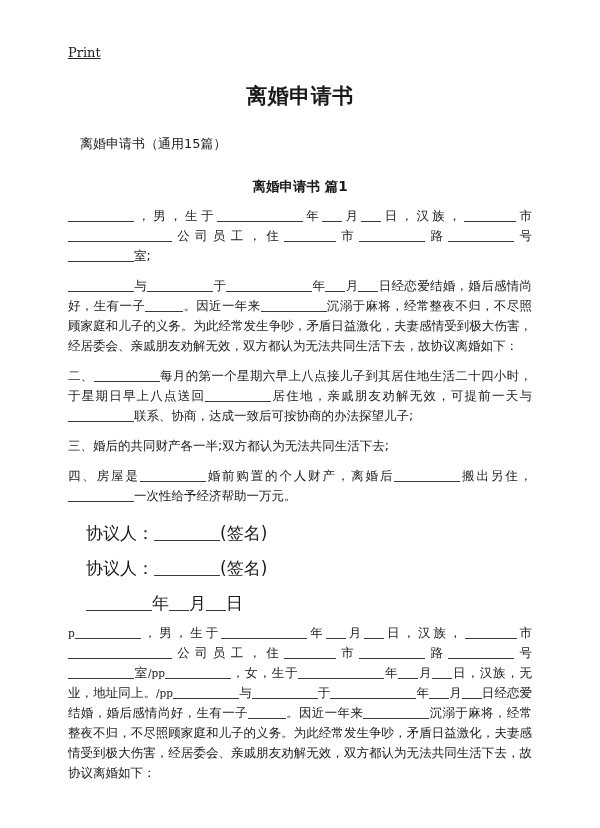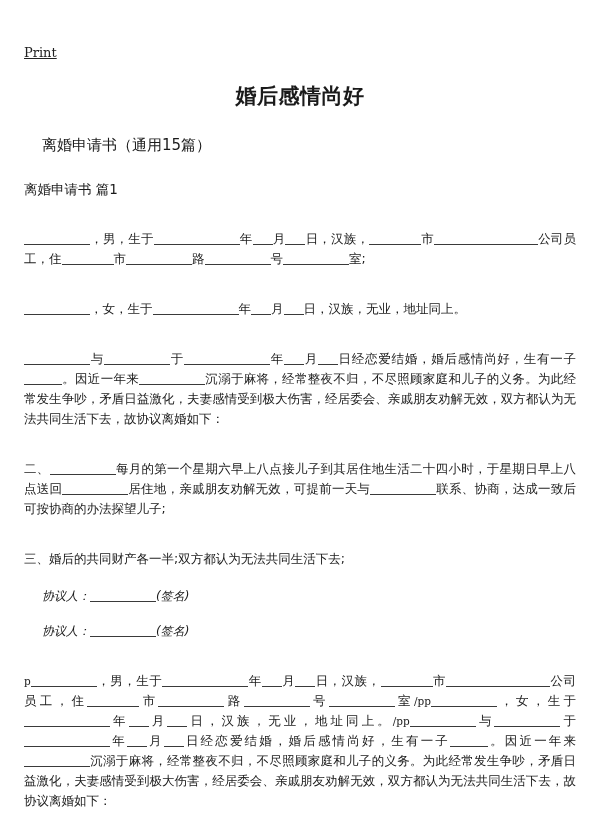--- a/index.html
+++ b/index.html
@@ -12,54 +12,55 @@
     height: 828px;
     font-family: "DejaVu Sans", sans-serif;
     color: #1a1a1a;
     overflow: hidden;
   }
   .page {
     position: relative;
     width: 600px;
     height: 828px;
     box-sizing: border-box;
-    padding: 0 24px;
+    padding: 0 68px;
   }
   .print-link {
     font-family: "DejaVu Serif", serif;
     font-size: 13px;
     color: #222;
     margin: 0;
     padding-top: 46px;
     line-height: 1;
     display: inline-block;
   }
   .doc-title {
     text-align: center;
     font-size: 21px;
     font-weight: bold;
     margin: 22px 0 0 0;
     line-height: 1.3;
     letter-spacing: 0.5px;
   }
   .subtitle {
-    font-size: 15px;
-    margin: 24px 0 0 18px;
+    font-size: 13px;
+    margin: 24px 0 0 12px;
     line-height: 1.5;
   }
   .section-heading {
     font-size: 13.5px;
-    font-weight: normal;
+    font-weight: bold;
     margin: 22px 0 0 0;
     line-height: 1.5;
+    text-align: center;
   }
   .para {
     font-size: 12.5px;
     line-height: 20px;
-    margin: 30px 0 0 0;
+    margin: 10px 0 0 0;
     text-align: justify;
     text-justify: inter-character;
     word-break: break-all;
   }
   
   .blank {
     display: inline-block;
     border-bottom: 1px solid #3a3a3a;
     vertical-align: baseline;
     height: 13px;
@@ -69,70 +70,72 @@
   .b-sm { width: 38px; }
   .b-md { width: 52px; }
   .b-lg { width: 66px; }
   .b-xl { width: 86px; }
   .b-xxl { width: 104px; }
   .tag {
     font-size: 10.5px;
     font-family: "DejaVu Serif", serif;
   }
   .sig-line {
-    font-size: 12px;
+    font-size: 17px;
     line-height: 20px;
     margin: 15px 0 0 0;
     padding-left: 18px;
-    font-style: italic;
   }
   .sig-line.first { margin-top: 17px; }
 </style>
 </head>
 <body>
 
 <div class="page">
 
   <a class="print-link" href="#">Print</a>
 
-  <h1 class="doc-title">婚后感情尚好</h1>
+  <h1 class="doc-title">离婚申请书</h1>
 
   <p class="subtitle">离婚申请书（通用15篇）</p>
 
   
   <h2 class="section-heading">离婚申请书 篇1</h2>
 
   <p class="para">
     <span class="blank b-lg"></span><span>，男，生于</span><span class="blank b-xl"></span><span>年</span><span class="blank b-xs"></span><span>月</span><span class="blank b-xs"></span><span>日，汉族，</span><span class="blank b-md"></span><span>市</span><span class="blank b-xxl"></span><span>公司员工，住</span><span class="blank b-md"></span><span>市</span><span class="blank b-lg"></span><span>路</span><span class="blank b-lg"></span><span>号</span><span class="blank b-lg"></span><span>室;</span>
   </p>
 
-  <p class="para">
-    <span class="blank b-lg"></span><span>，女，生于</span><span class="blank b-xl"></span><span>年</span><span class="blank b-xs"></span><span>月</span><span class="blank b-xs"></span><span>日，汉族，无业，地址同上。</span>
-  </p>
 
   <p class="para">
     <span class="blank b-lg"></span><span>与</span><span class="blank b-lg"></span><span>于</span><span class="blank b-xl"></span><span>年</span><span class="blank b-xs"></span><span>月</span><span class="blank b-xs"></span><span>日经恋爱结婚，婚后感情尚好，生有一子</span><span class="blank b-sm"></span><span>。因近一年来</span><span class="blank b-lg"></span><span>沉溺于麻将，经常整夜不归，不尽照顾家庭和儿子的义务。为此经常发生争吵，矛盾日益激化，夫妻感情受到极大伤害，经居委会、亲戚朋友劝解无效，双方都认为无法共同生活下去，故协议离婚如下：</span>
   </p>
 
 
   <p class="para">
     <span>二、</span><span class="blank b-lg"></span><span>每月的第一个星期六早上八点接儿子到其居住地生活二十四小时，于星期日早上八点送回</span><span class="blank b-lg"></span><span>居住地，亲戚朋友劝解无效，可提前一天与</span><span class="blank b-lg"></span><span>联系、协商，达成一致后可按协商的办法探望儿子;</span>
   </p>
 
   <p class="para">三、婚后的共同财产各一半;双方都认为无法共同生活下去;</p>
 
+  <p class="para">
+    <span>四、房屋是</span><span class="blank b-lg"></span><span>婚前购置的个人财产，离婚后</span><span class="blank b-lg"></span><span>搬出另住，</span><span class="blank b-lg"></span><span>一次性给予经济帮助一万元。</span>
+  </p>
 
   <p class="sig-line first">
     <span>协议人：</span><span class="blank b-lg"></span><span>(签名)</span>
   </p>
 
   <p class="sig-line">
     <span>协议人：</span><span class="blank b-lg"></span><span>(签名)</span>
   </p>
 
+  <p class="sig-line">
+    <span class="blank b-lg"></span><span>年</span><span class="blank b-xs"></span><span>月</span><span class="blank b-xs"></span><span>日</span>
+  </p>
 
   
 
   <p class="para">
     <span class="tag">p</span><span class="blank b-lg"></span><span>，男，生于</span><span class="blank b-xl"></span><span>年</span><span class="blank b-xs"></span><span>月</span><span class="blank b-xs"></span><span>日，汉族，</span><span class="blank b-md"></span><span>市</span><span class="blank b-xxl"></span><span>公司员工，住</span><span class="blank b-md"></span><span>市</span><span class="blank b-lg"></span><span>路</span><span class="blank b-lg"></span><span>号</span><span class="blank b-lg"></span><span>室</span><span class="tag">/pp</span><span class="blank b-lg"></span><span>，女，生于</span><span class="blank b-xl"></span><span>年</span><span class="blank b-xs"></span><span>月</span><span class="blank b-xs"></span><span>日，汉族，无业，地址同上。</span><span class="tag">/pp</span><span class="blank b-lg"></span><span>与</span><span class="blank b-lg"></span><span>于</span><span class="blank b-xl"></span><span>年</span><span class="blank b-xs"></span><span>月</span><span class="blank b-xs"></span><span>日经恋爱结婚，婚后感情尚好，生有一子</span><span class="blank b-sm"></span><span>。因近一年来</span><span class="blank b-lg"></span><span>沉溺于麻将，经常整夜不归，不尽照顾家庭和儿子的义务。为此经常发生争吵，矛盾日益激化，夫妻感情受到极大伤害，经居委会、亲戚朋友劝解无效，双方都认为无法共同生活下去，故协议离婚如下：</span>
   </p>
 
 </div>
 
 </body></html>

